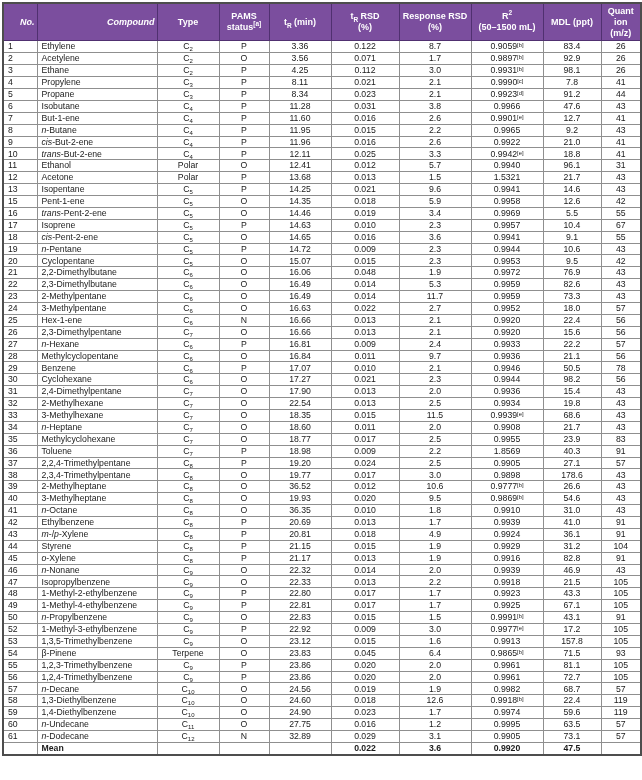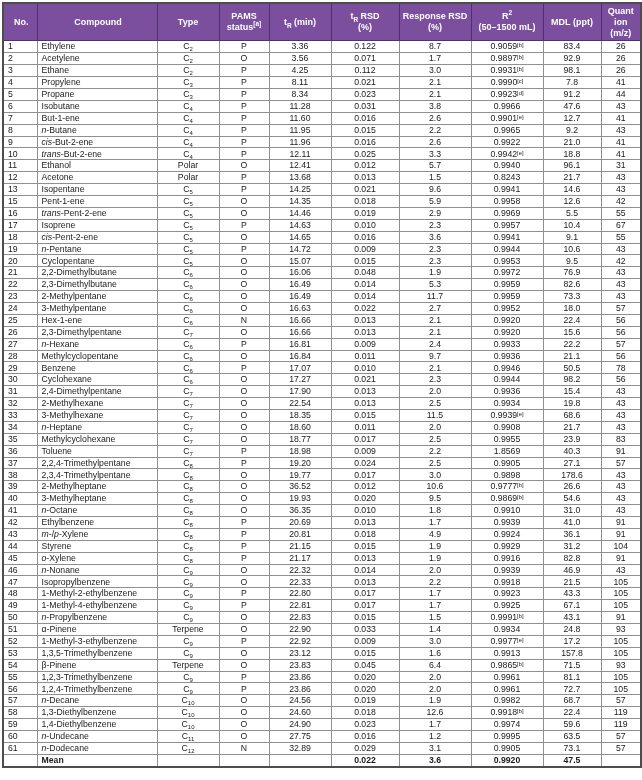--- a/index.html
+++ b/index.html
@@ -15,21 +15,21 @@
   table{
     width:638px;border-collapse:collapse;table-layout:fixed;
     border:2px solid var(--outer);
   }
   thead th{
     background:var(--hbg);color:#FFFFFF;
     border:1px solid var(--hbd);
     font-size:9px;font-weight:bold;line-height:1.2;
     padding:2px 2px;height:26px;text-align:center;vertical-align:middle;
   }
-  thead th.al{text-align:center;padding-left:4px;}
+  thead th.al{text-align:right;padding-left:4px;font-style:italic;}
   thead sup{font-size:6.5px;vertical-align:super;line-height:0;}
   thead sub{font-size:6.5px;vertical-align:sub;line-height:0;}
   tbody td{
     border:1px solid var(--grid);
     color:var(--txt);
     font-size:8.7px;line-height:1;height:10.9px;
     padding:0 2px;text-align:center;vertical-align:middle;
     white-space:nowrap;overflow:hidden;
   }
   tbody td.al{text-align:left;padding-left:4px;}
@@ -228,21 +228,21 @@
           <td>31</td>
         </tr>
         <tr>
           <td class="al">12</td>
           <td class="al">Acetone</td>
           <td>Polar</td>
           <td>P</td>
           <td>13.68</td>
           <td>0.013</td>
           <td>1.5</td>
-          <td>0.8243</td>
+          <td>1.5321</td>
           <td>21.7</td>
           <td>43</td>
         </tr>
         <tr>
           <td class="al">13</td>
           <td class="al">Isopentane</td>
           <td>C<sub>5</sub></td>
           <td>P</td>
           <td>14.25</td>
           <td>0.021</td>
@@ -263,21 +263,21 @@
           <td>12.6</td>
           <td>42</td>
         </tr>
         <tr>
           <td class="al">16</td>
           <td class="al"><i>trans</i>-Pent-2-ene</td>
           <td>C<sub>5</sub></td>
           <td>O</td>
           <td>14.46</td>
           <td>0.019</td>
-          <td>2.9</td>
+          <td>3.4</td>
           <td>0.9969</td>
           <td>5.5</td>
           <td>55</td>
         </tr>
         <tr>
           <td class="al">17</td>
           <td class="al">Isoprene</td>
           <td>C<sub>5</sub></td>
           <td>P</td>
           <td>14.63</td>
@@ -675,32 +675,20 @@
           <td class="al">50</td>
           <td class="al"><i>n</i>-Propylbenzene</td>
           <td>C<sub>9</sub></td>
           <td>O</td>
           <td>22.83</td>
           <td>0.015</td>
           <td>1.5</td>
           <td>0.9991<sup class="fn">[b]</sup></td>
           <td>43.1</td>
           <td>91</td>
-        </tr>
-        <tr>
-          <td class="al">51</td>
-          <td class="al">α-Pinene</td>
-          <td>Terpene</td>
-          <td>O</td>
-          <td>22.90</td>
-          <td>0.033</td>
-          <td>1.4</td>
-          <td>0.9934</td>
-          <td>24.8</td>
-          <td>93</td>
         </tr>
         <tr>
           <td class="al">52</td>
           <td class="al">1-Methyl-3-ethylbenzene</td>
           <td>C<sub>9</sub></td>
           <td>P</td>
           <td>22.92</td>
           <td>0.009</td>
           <td>3.0</td>
           <td>0.9977<sup class="fn">[e]</sup></td>

